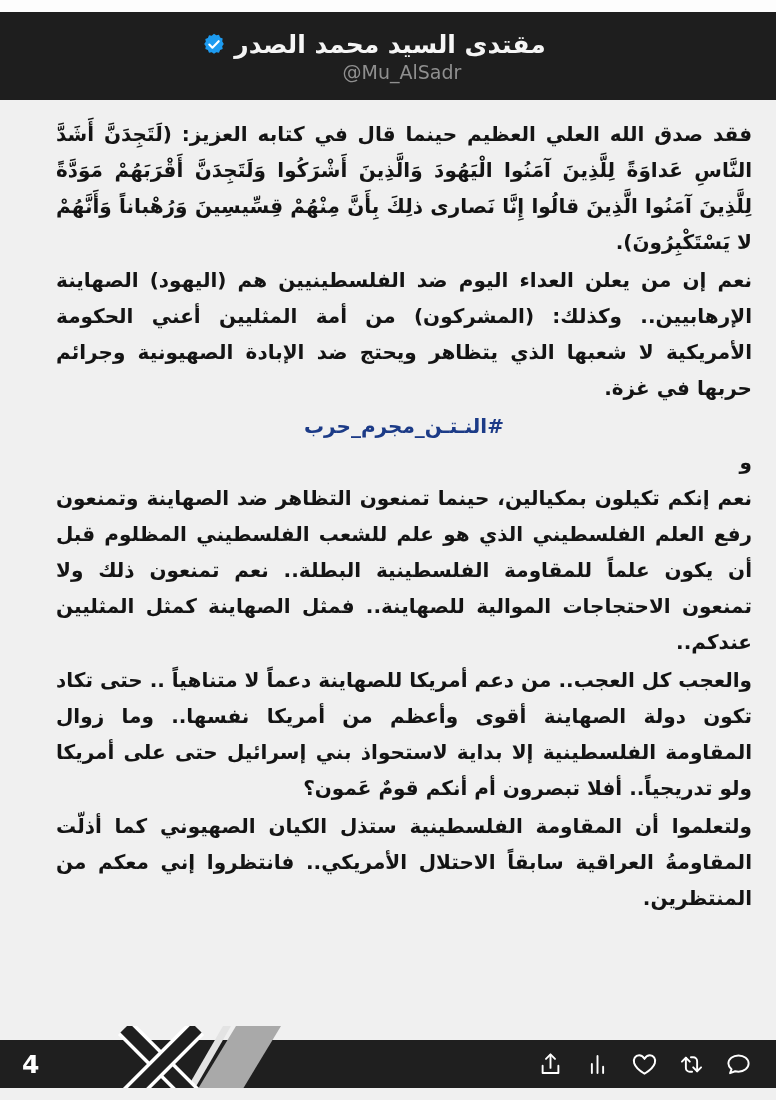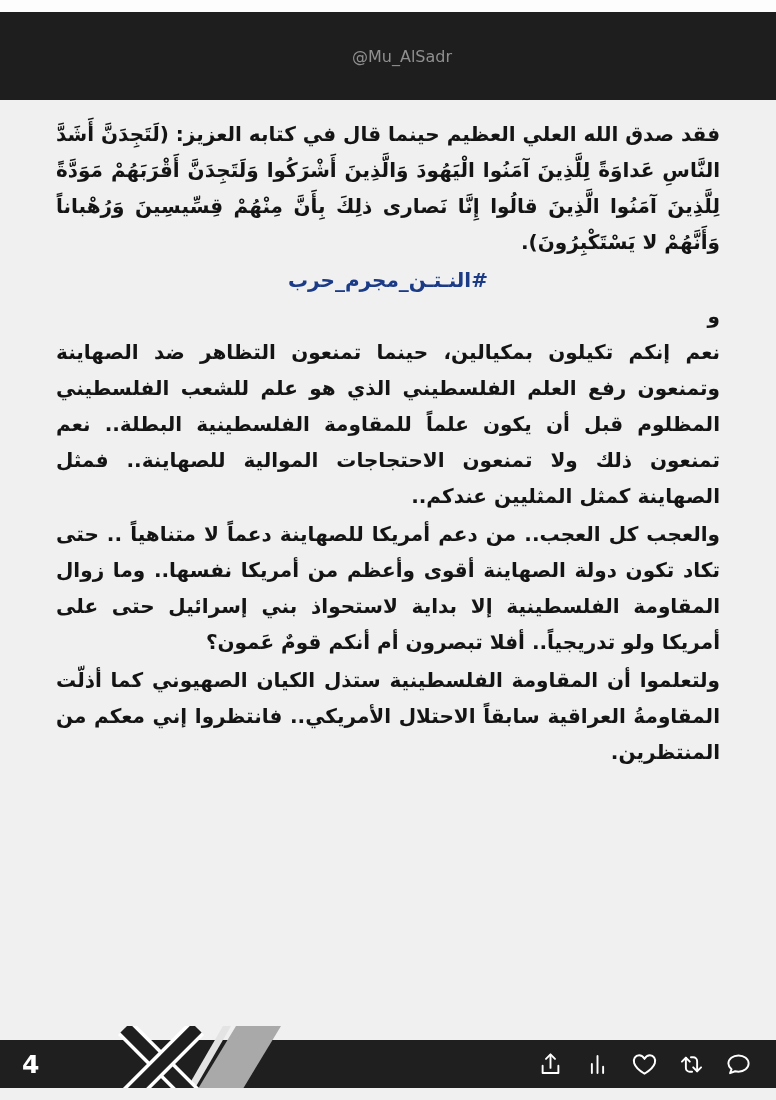--- a/index.html
+++ b/index.html
@@ -24,26 +24,26 @@
   }
   .name-row{
     direction:rtl;display:flex;align-items:center;gap:8px;
     transform:translateX(-14px);
   }
   .display-name{
     color:#f5f5f5;font-size:25px;font-weight:bold;letter-spacing:0;
   }
   .badge{width:24px;height:24px;display:inline-block;flex:0 0 auto;}
   .handle{
-    color:#8f8f8f;font-size:16px;transform:translateX(14px);
+    color:#8f8f8f;font-size:19px;transform:translateX(14px);
   }
   .body-area{
     position:absolute;top:100px;bottom:0;left:0;right:0;
     background:var(--body_bg);
-    padding:16px 56px 0 56px;
+    padding:16px 24px 0 56px;
     direction:rtl;
     color:#141414;
     font-weight:700;
     font-size:20px;
     line-height:36px;
     text-align:justify;
   }
   .para{margin:0 0 2px 0;}
   .hashtag{
     color:var(--accent_hashtag);text-align:center;cursor:pointer;
@@ -68,25 +68,33 @@
   .bottom-strip{position:absolute;left:0;right:0;bottom:0;height:12px;background:var(--body_bg);}
 </style>
 </head>
 <body>
 
 <div class="page">
 
   <div class="top-strip"></div>
 
   <div class="header">
+    <div class="name-row">
+      <span class="display-name">مقتدى السيد محمد الصدر</span>
+      <svg class="badge" viewBox="0 0 24 24" aria-hidden="true">
+        <path fill="#1d9bf0" d="M12 1.7l2.3 1.6 2.7-.5 1.1 2.6 2.6 1.1-.5 2.7L21.8 12l-1.6 2.3.5 2.7-2.6 1.1-1.1 2.6-2.7-.5L12 21.8l-2.3-1.6-2.7.5-1.1-2.6-2.6-1.1.5-2.7L2.2 12l1.6-2.3-.5-2.7 2.6-1.1 1.1-2.6 2.7.5z"></path>
+        <path d="M7.3 12.6l3.1 3.1 6.3-6.5" stroke="#ffffff" stroke-width="2.1" fill="none" stroke-linecap="round" stroke-linejoin="round"></path>
+      </svg>
+    </div>
     <div class="handle">@Mu_AlSadr</div>
   </div>
 
   <div class="body-area">
     <div class="para">فقد صدق الله العلي العظيم حينما قال في كتابه العزيز: (لَتَجِدَنَّ أَشَدَّ النَّاسِ عَداوَةً لِلَّذِينَ آمَنُوا الْيَهُودَ وَالَّذِينَ أَشْرَكُوا وَلَتَجِدَنَّ أَقْرَبَهُمْ مَوَدَّةً لِلَّذِينَ آمَنُوا الَّذِينَ قالُوا إِنَّا نَصارى ذلِكَ بِأَنَّ مِنْهُمْ قِسِّيسِينَ وَرُهْباناً وَأَنَّهُمْ لا يَسْتَكْبِرُونَ).</div>
+    <div class="para">نعم إن من يعلن العداء اليوم ضد الفلسطينيين هم (اليهود) الصهاينة الإرهابيين.. وكذلك: (المشركون) من أمة المثليين أعني الحكومة الأمريكية لا شعبها الذي يتظاهر ويحتج ضد الإبادة الصهيونية وجرائم حربها في غزة.</div>
     <div class="hashtag">#النـتـن_مجرم_حرب</div>
     <div class="and-sep">و</div>
     <div class="para">نعم إنكم تكيلون بمكيالين، حينما تمنعون التظاهر ضد الصهاينة وتمنعون رفع العلم الفلسطيني الذي هو علم للشعب الفلسطيني المظلوم قبل أن يكون علماً للمقاومة الفلسطينية البطلة.. نعم تمنعون ذلك ولا تمنعون الاحتجاجات الموالية للصهاينة.. فمثل الصهاينة كمثل المثليين عندكم..</div>
     <div class="para">والعجب كل العجب.. من دعم أمريكا للصهاينة دعماً لا متناهياً .. حتى تكاد تكون دولة الصهاينة أقوى وأعظم من أمريكا نفسها.. وما زوال المقاومة الفلسطينية إلا بداية لاستحواذ بني إسرائيل حتى على أمريكا ولو تدريجياً.. أفلا تبصرون أم أنكم قومٌ عَمون؟</div>
     <div class="para">ولتعلموا أن المقاومة الفلسطينية ستذل الكيان الصهيوني كما أذلّت المقاومةُ العراقية سابقاً الاحتلال الأمريكي.. فانتظروا إني معكم من المنتظرين.</div>
 
   </div>
 
   <div class="footer">
     <span class="page-number">4</span>

